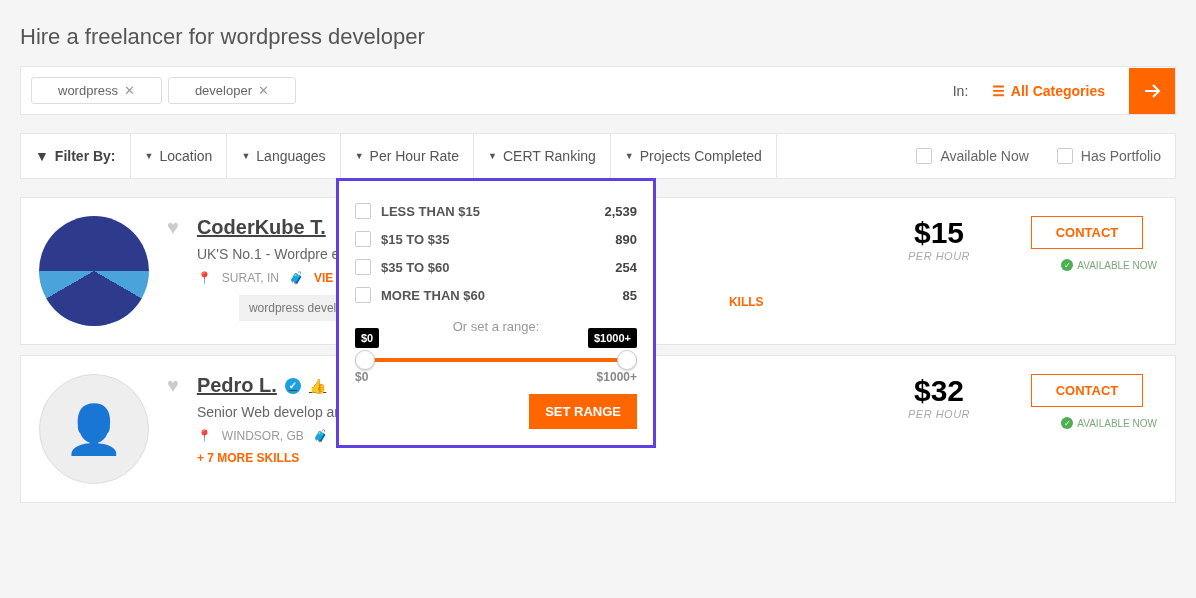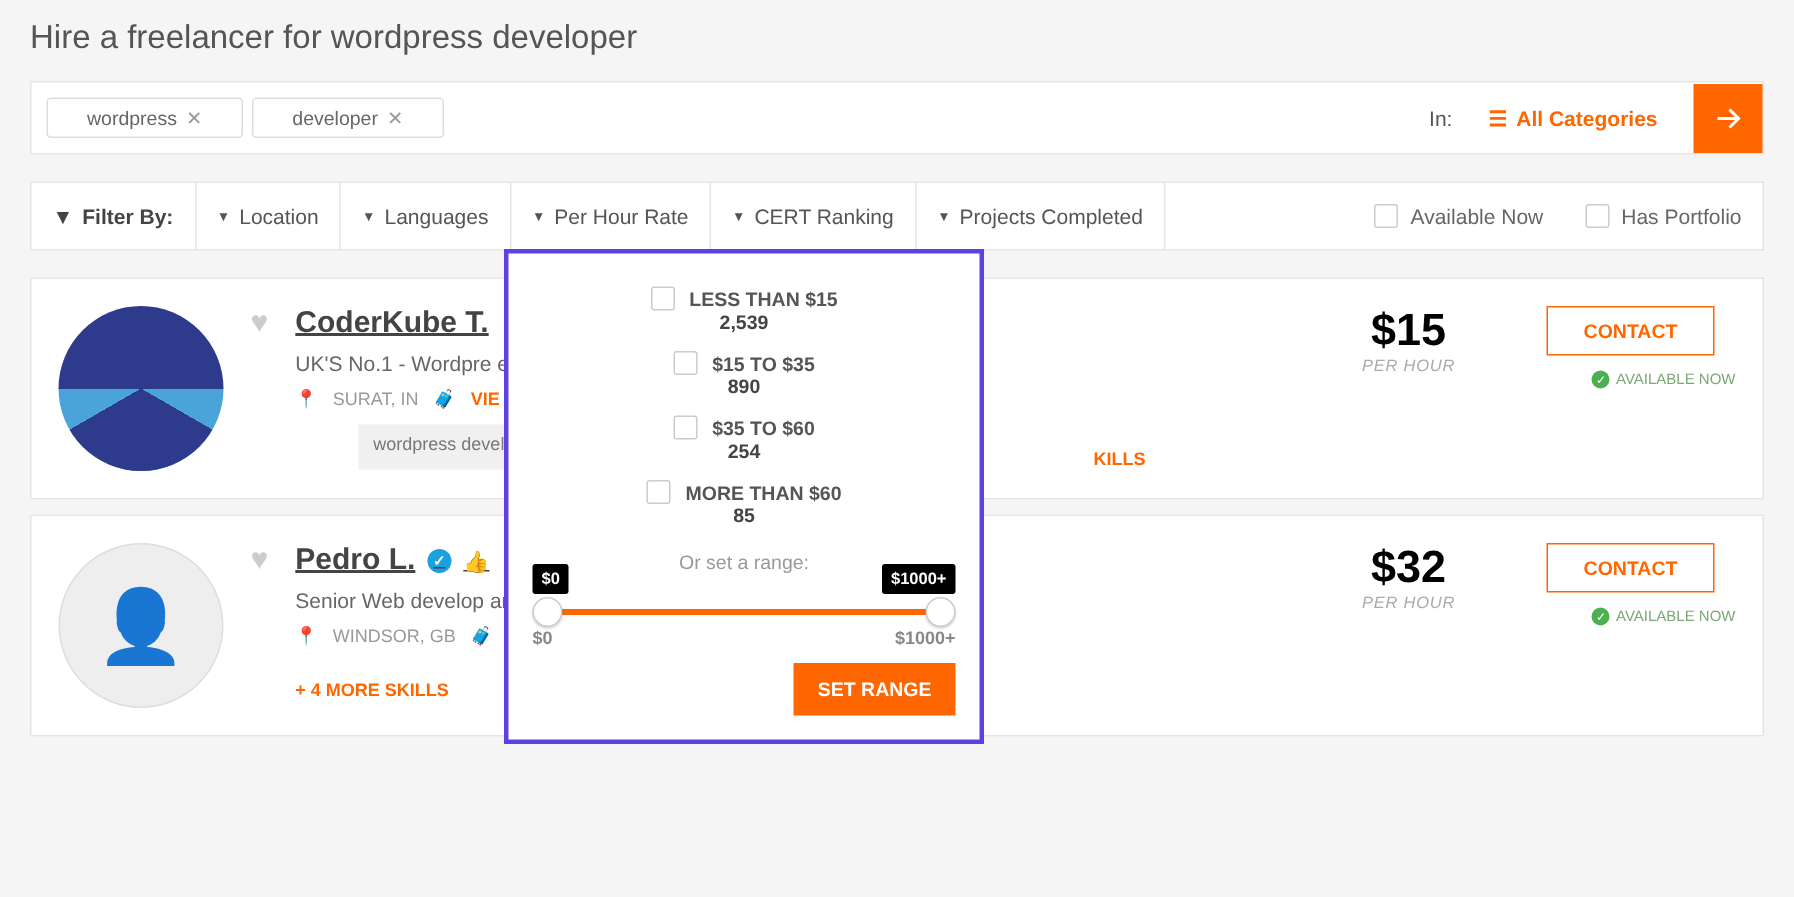--- a/index.html
+++ b/index.html
@@ -1,41 +1,41 @@
 <!DOCTYPE html>
 <html><head>
 <meta charset="utf-8">
 <style>
   * { box-sizing: border-box; margin: 0; padding: 0; }
   body { font-family: -apple-system, BlinkMacSystemFont, "Segoe UI", Arial, sans-serif; background: #f5f5f5; color: #333; font-size: 14px; }
   .container { padding: 0 20px; }
   .header { padding: 8px 0 16px 0; }
   .header-title { color: #999; font-size: 20px; font-weight: 400; }
-  .header-subtitle { color: #555; font-size: 22px; font-weight: 400; margin-top: 4px; }
+  .header-subtitle { color: #555; font-size: 22px; font-weight: 400; margin-top: 16px; }
   .count { color: #999; }
 
   .search-bar { background: #fff; display: flex; align-items: center; padding: 10px; border: 1px solid #e5e5e5; margin-bottom: 18px; }
   .tags { flex: 1; display: flex; gap: 6px; }
   .tag { border: 1px solid #ddd; border-radius: 3px; padding: 5px 26px; color: #666; font-size: 13px; display: flex; align-items: center; gap: 6px; }
   .tag-x { color: #999; cursor: pointer; }
   .in-label { color: #555; margin-right: 10px; }
   .cat-link { color: #ff6600; font-weight: 600; display: flex; align-items: center; gap: 6px; padding: 0 14px; }
   .list-icon { font-size: 14px; }
   .go-btn { background: #ff6600; width: 46px; height: 46px; display: flex; align-items: center; justify-content: center; margin: -10px -10px -10px 10px; }
 
   .filter-row { background: #fff; border: 1px solid #e5e5e5; display: flex; align-items: stretch; margin-bottom: 18px; position: relative; height: 46px; }
   .filter-cell { border-right: 1px solid #e5e5e5; padding: 0 14px; display: flex; align-items: center; color: #555; gap: 6px; cursor: pointer; white-space: nowrap; }
   .filter-label { font-weight: 600; color: #444; }
   .caret { font-size: 9px; }
   .filter-spacer { flex: 1; }
   .check-item { display: flex; align-items: center; gap: 8px; padding: 0 14px; color: #666; }
   .checkbox { width: 16px; height: 16px; border: 1px solid #ccc; border-radius: 2px; }
 
   .dropdown { position: absolute; top: 44px; left: 315px; width: 320px; background: #fff; border: 3px solid #6040e0; z-index: 10; padding: 16px; }
-  .dd-row { display: flex; align-items: center; justify-content: space-between; padding: 6px 0; font-size: 13px; font-weight: 700; color: #555; flex-direction: column; }
+  .dd-row { display: flex; align-items: center; justify-content: space-between; padding: 6px 0; font-size: 13px; font-weight: 700; color: #555; }
   .dd-row .checkbox { margin-right: 10px; }
   .dd-row-left { display: flex; align-items: center; }
   .dd-count { color: #444; font-weight: 700; }
   .dd-or { text-align: center; color: #999; font-size: 13px; margin: 10px 0; }
   .slider-wrap { position: relative; margin: 24px 4px 8px 4px; }
   .slider-track { height: 4px; background: #ff6600; border-radius: 2px; }
   .slider-handle { position: absolute; top: -8px; width: 20px; height: 20px; background: #fff; border: 1px solid #ccc; border-radius: 50%; box-shadow: 0 1px 2px rgba(0,0,0,0.2); cursor: grab; }
   .slider-label { position: absolute; top: -30px; background: #000; color: #fff; font-size: 11px; font-weight: 700; padding: 4px 6px; border-radius: 2px; }
   .slider-range-labels { display: flex; justify-content: space-between; color: #888; font-size: 12px; font-weight: 700; margin-top: 6px; }
   .set-range-btn { background: #ff6600; color: #fff; font-weight: 700; padding: 10px 16px; border: none; float: right; margin-top: 10px; cursor: pointer; font-size: 13px; }
@@ -50,21 +50,21 @@
   .card-body { flex: 1; }
   .name { font-size: 20px; font-weight: 600; color: #444; display: flex; align-items: center; gap: 8px; text-decoration: underline; }
   .verified-icon { color: #fff; background: #1ba0e0; border-radius: 50%; width: 16px; height: 16px; font-size: 10px; display: inline-flex; align-items: center; justify-content: center; }
   .thumb-icon { color: #999; font-size: 14px; }
   .desc { color: #666; margin: 6px 0; line-height: 1.4; }
   .loc-row { display: flex; align-items: center; gap: 10px; color: #999; font-size: 12px; margin: 6px 0; }
   .view-link { color: #ff6600; font-weight: 700; font-size: 12px; }
   .skill-tags { display: flex; gap: 6px; flex-wrap: wrap; margin-top: 10px; padding-left: 42px; }
   .skill { background: #f0f0f0; color: #777; font-size: 12px; padding: 6px 14px 6px 10px; position: relative; }
   .skill::after { content: ""; position: absolute; right: -8px; top: 0; border-left: 8px solid #f0f0f0; border-top: 13px solid transparent; border-bottom: 13px solid transparent; }
-  .more-skills { color: #ff6600; font-weight: 700; font-size: 12px; margin-top: 16px; display: inline-block; }
+  .more-skills { color: #ff6600; font-weight: 700; font-size: 12px; margin-top: 0; display: inline-block; }
 
   .rate-col { text-align: center; width: 120px; }
   .rate { font-size: 30px; font-weight: 700; color: #000000; }
   .rate-unit { font-size: 11px; color: #aaa; letter-spacing: 0.5px; font-style: italic; }
   .contact-col { width: 140px; text-align: center; }
   .contact-btn { border: 1px solid #ff6600; color: #ff6600; font-weight: 700; padding: 8px 24px; background: #fff; font-size: 13px; cursor: pointer; text-align: center; }
   .avail { color: #7aa877; font-size: 10px; margin-top: 10px; display: flex; align-items: center; justify-content: flex-end; gap: 4px; }
   .avail-dot { width: 12px; height: 12px; background: #4caf50; border-radius: 50%; display: inline-flex; align-items: center; justify-content: center; color: #fff; font-size: 8px; }
 </style>
 </head>
@@ -219,21 +219,21 @@
         <span>Pedro L.</span>
         <span class="verified-icon">✓</span>
         <span class="thumb-icon">👍</span>
       </div>
       <div class="desc">Senior Web develop                                                               amework • WordPress plugin development • API I</div>
       <div class="loc-row">
         <span>📍</span>
         <span>WINDSOR, GB</span>
         <span style="color:#ff6600">🧳</span>
       </div>
-      <a class="more-skills">+ 4 MORE SKILLS</a>
+      <a class="more-skills">+ 7 MORE SKILLS</a>
     </div>
     <div class="rate-col">
       <div class="rate">$32</div>
       <div class="rate-unit">PER HOUR</div>
     </div>
     <div class="contact-col">
       <button class="contact-btn">CONTACT</button>
       <div class="avail">
         <span class="avail-dot">✓</span>
         <span>AVAILABLE NOW</span>

